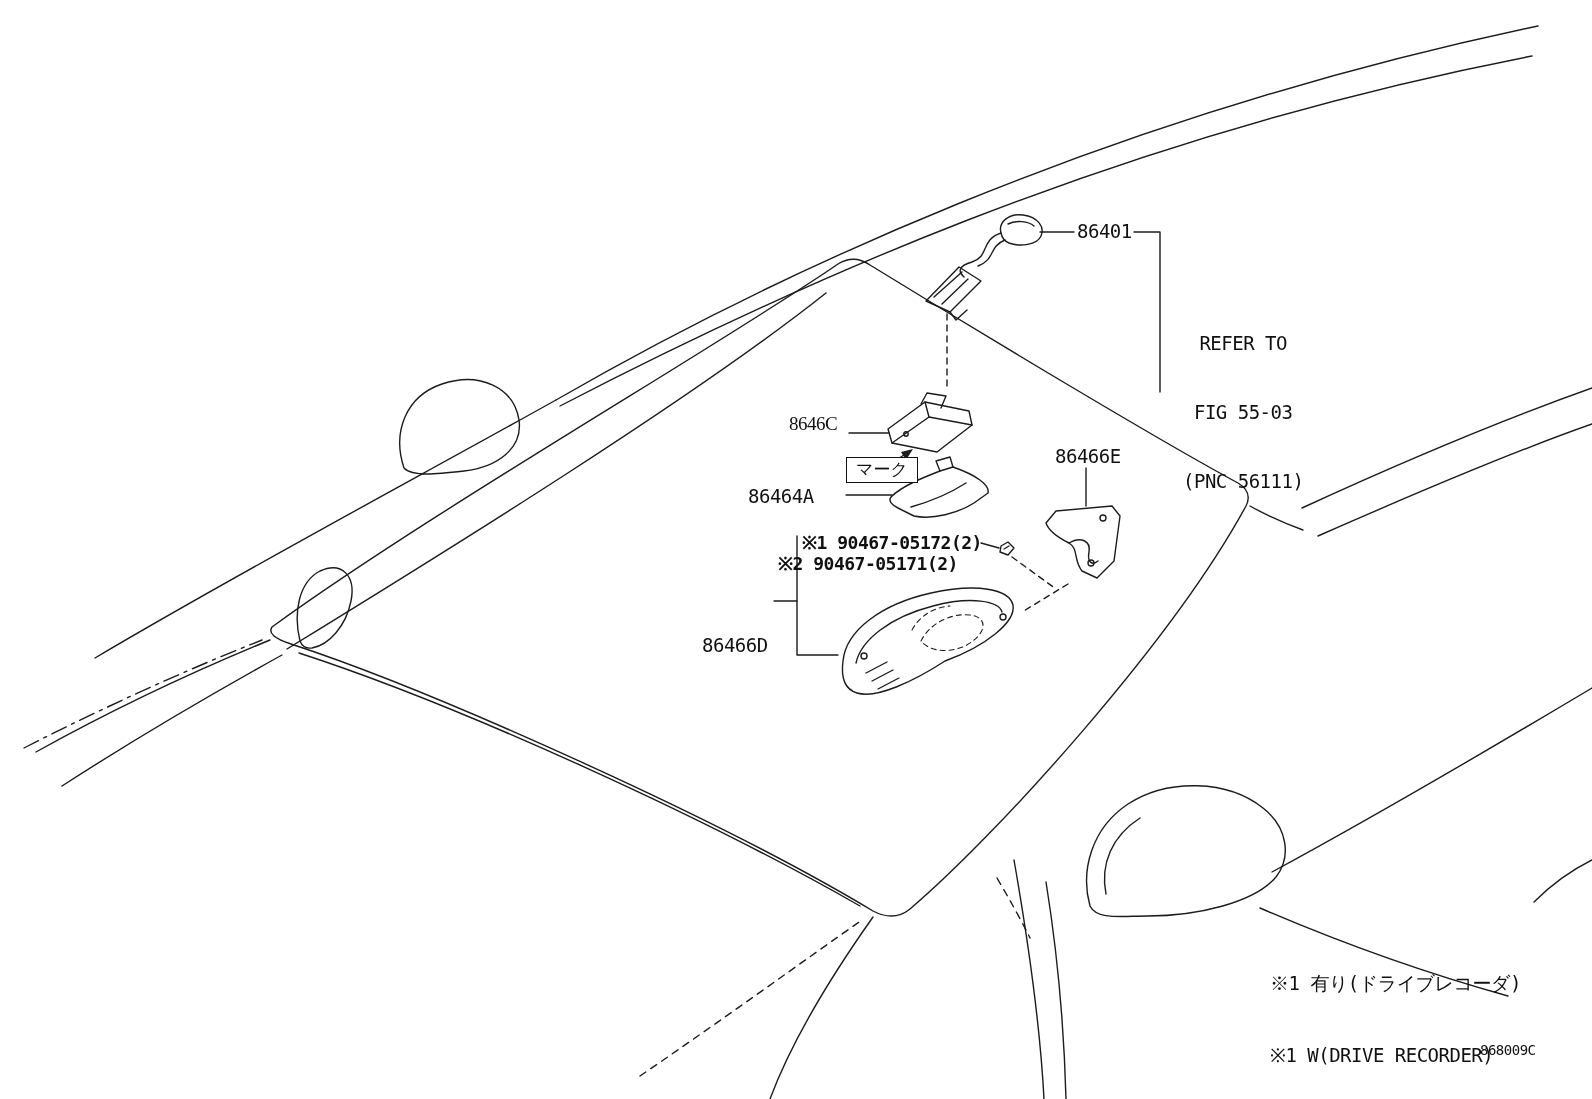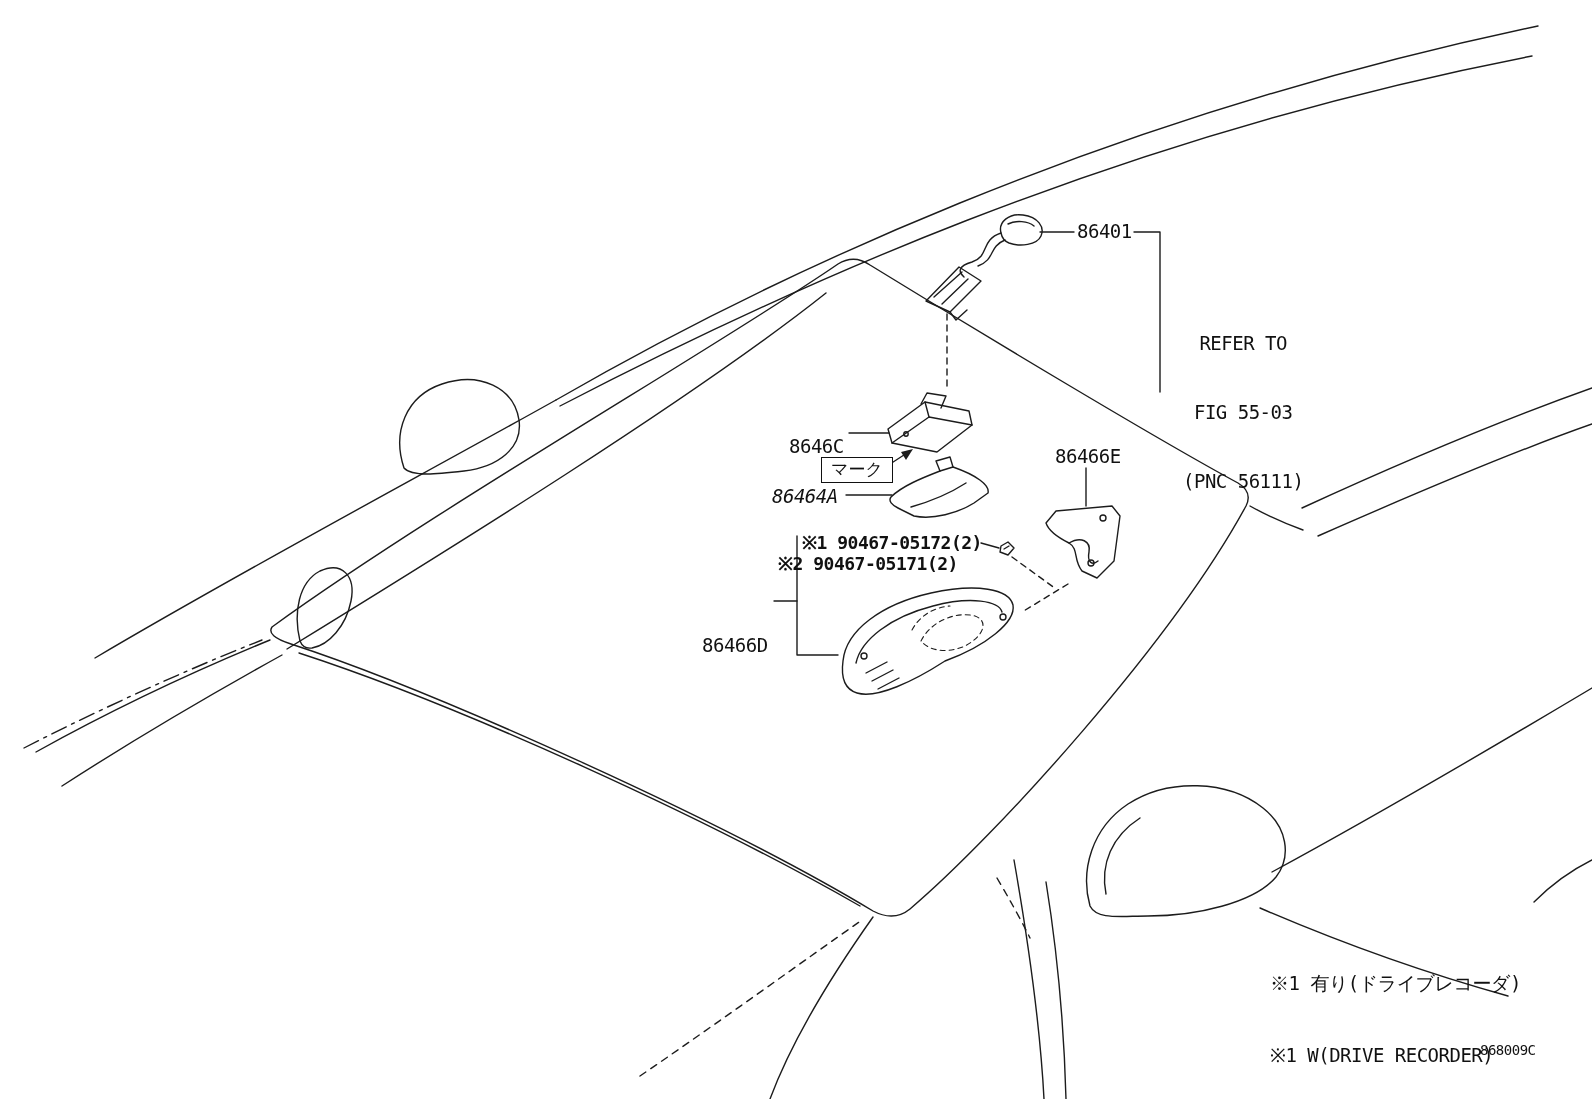--- a/index.html
+++ b/index.html
@@ -176,25 +176,25 @@
   </svg>
 
   <div class="label" style="left:1077px; top:221px;">86401</div>
 
   <div class="note" style="left:1183px; top:286px;">
     <div>REFER TO</div>
     <div>FIG 55-03</div>
     <div>(PNC 56111)</div>
   </div>
 
-  <div class="label" style="left:789px; top:436px;">8646C</div>
-
-  <div class="mark-box" style="left:821px; top:457px;">マーク</div>
-
-  <div class="label" style="left:772px; top:486px;font-style:italic;">86464A</div>
+  <div class="label" style="left:789px; top:414px;font-family:Liberation Serif, serif;">8646C</div>
+
+  <div class="mark-box" style="left:846px; top:457px;">マーク</div>
+
+  <div class="label" style="left:748px; top:486px;">86464A</div>
 
   <div class="label" style="left:1055px; top:446px;">86466E</div>
 
   <div class="label small" style="left:802px; top:532px;">※1 90467-05172(2)</div>
 
   <div class="label small" style="left:778px; top:553px;">※2 90467-05171(2)</div>
 
   <div class="label" style="left:702px; top:591px;margin-top:44px;">86466D</div>
 
   <div class="footnotes" style="left:1270px; top:923px;">

